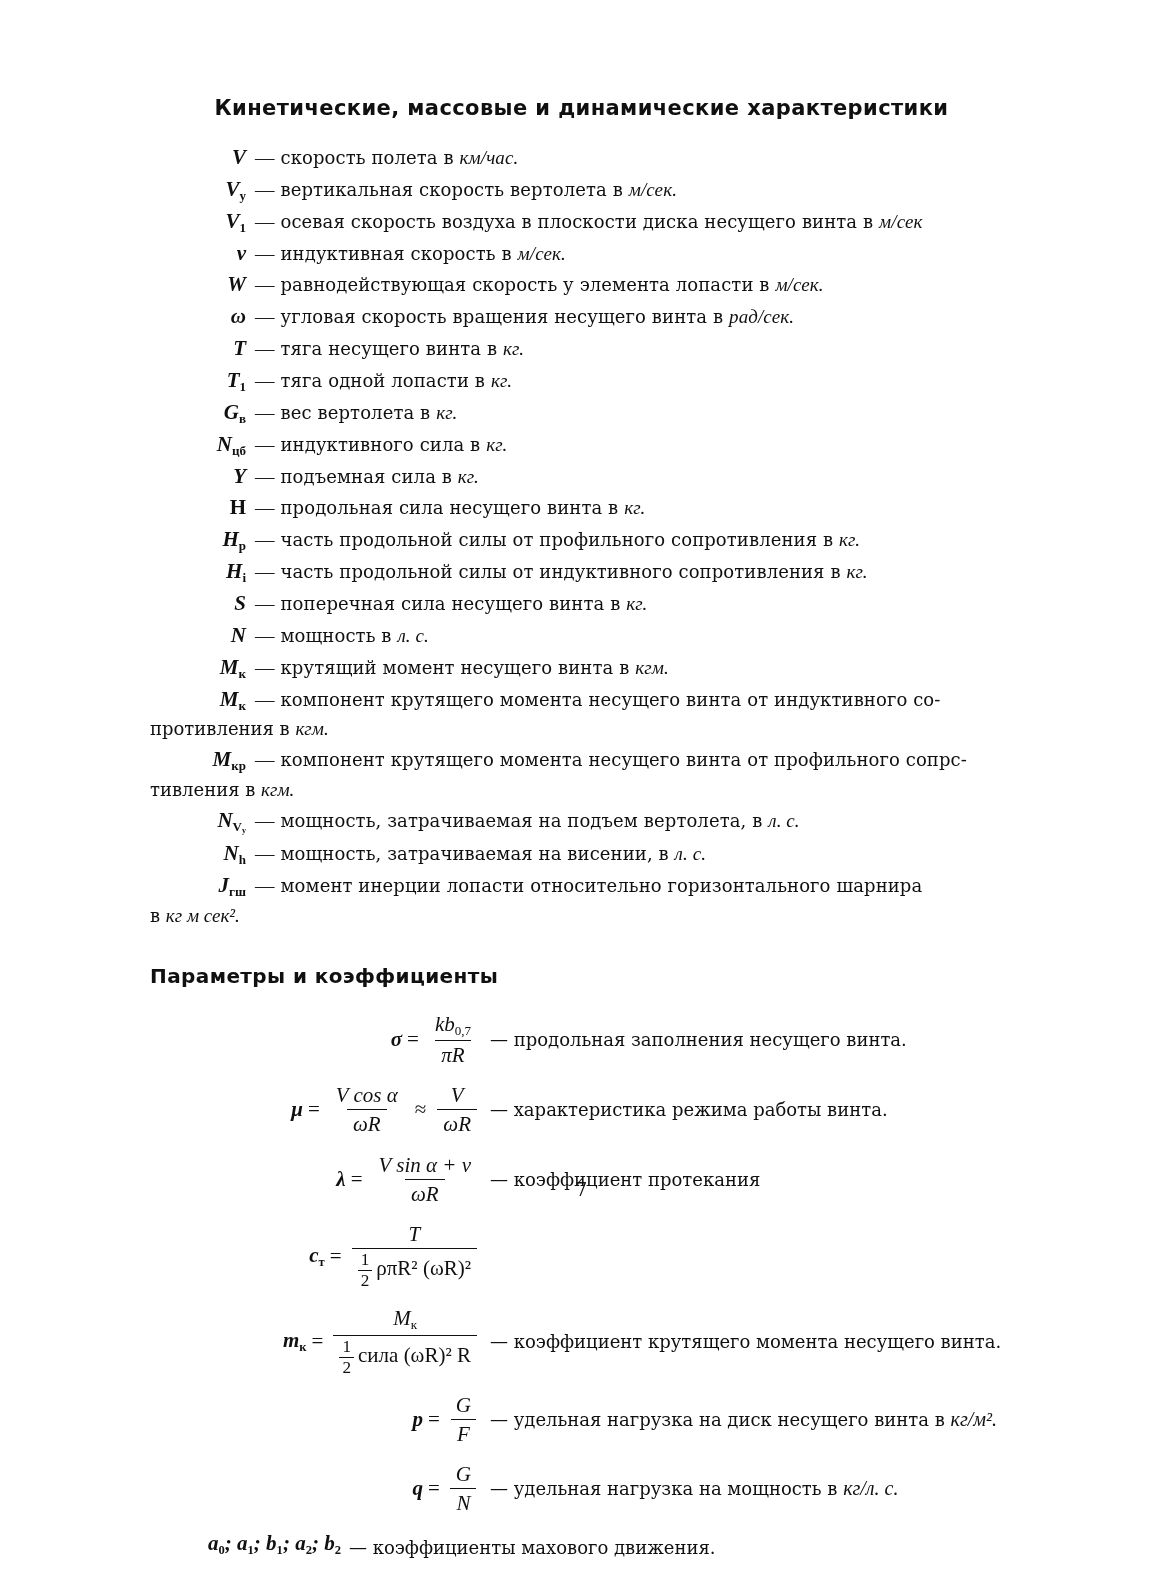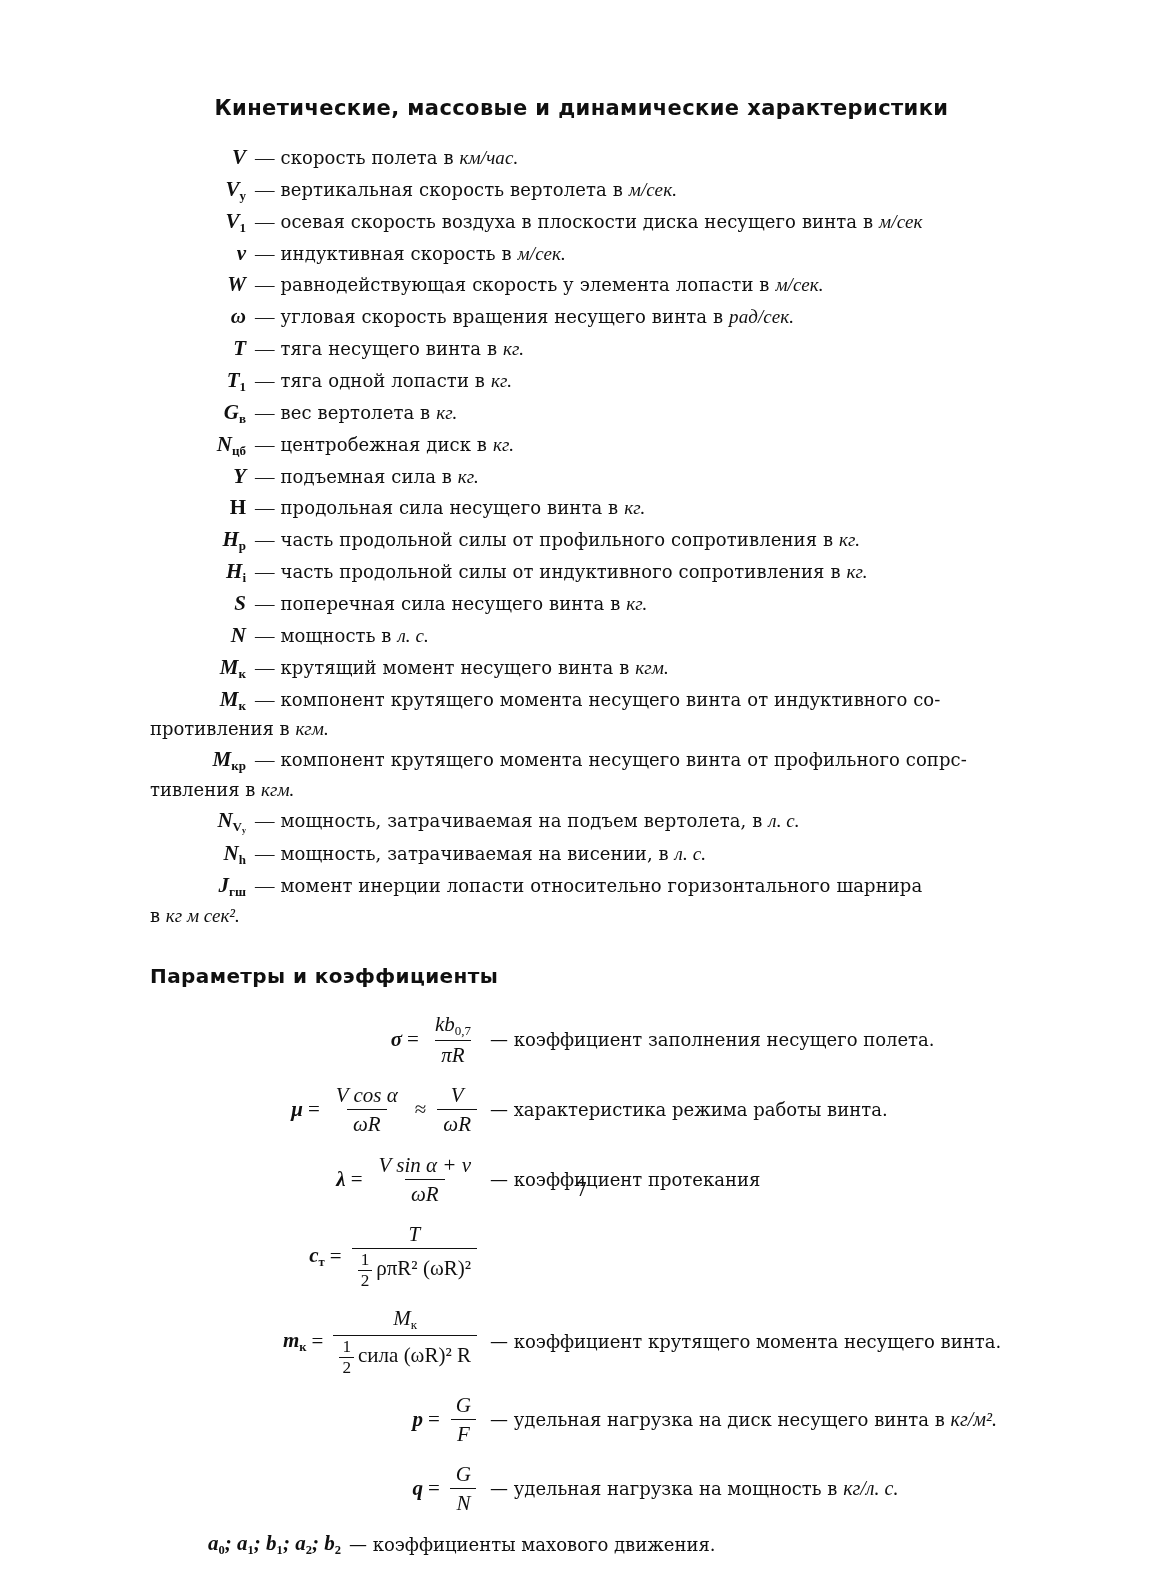--- a/index.html
+++ b/index.html
@@ -170,21 +170,21 @@
     font-size: 18px;
     white-space: nowrap;
   }
   .ftext i {
     font-family: "Liberation Serif", serif;
     font-style: italic;
     font-size: 20px;
   }
   .coef-row {
     display: flex;
-    align-items: center;
+    align-items: flex-end;
     padding-left: 58px;
     font-size: 20px;
   }
   .coef-syms {
     font-family: "Liberation Serif", serif;
     font-style: italic;
     font-weight: bold;
     font-size: 21px;
     padding-right: 8px;
     white-space: nowrap;
@@ -263,21 +263,21 @@
 
     <li>
       <span class="sym">G<sub>в</sub></span>
       <span class="dash">—</span>
       <span class="desc"><span>вес вертолета в </span><i>кг.</i></span>
     </li>
 
     <li>
       <span class="sym">N<sub>цб</sub></span>
       <span class="dash">—</span>
-      <span class="desc"><span>центробежная диск в </span><i>кг.</i></span>
+      <span class="desc"><span>индуктивного сила в </span><i>кг.</i></span>
     </li>
 
     <li>
       <span class="sym">Y</span>
       <span class="dash">—</span>
       <span class="desc"><span>подъемная сила в </span><i>кг.</i></span>
     </li>
 
     <li>
       <span class="sym upr">H</span>
@@ -362,21 +362,21 @@
 
     <div class="frow">
       <div class="fmath" style="width:330px;">
         <span class="lhs">σ</span>
         <span class="eq">=</span>
         <span class="frac">
           <span class="num"><span>kb</span><sub>0,7</sub></span>
           <span class="den">πR</span>
         </span>
       </div>
-      <div class="ftext">— коэффициент заполнения несущего полета.</div>
+      <div class="ftext">— продольная заполнения несущего винта.</div>
     </div>
 
     <div class="frow">
       <div class="fmath" style="width:330px;">
         <span class="lhs">μ</span>
         <span class="eq">=</span>
         <span class="frac">
           <span class="num">V cos α</span>
           <span class="den">ωR</span>
         </span>

